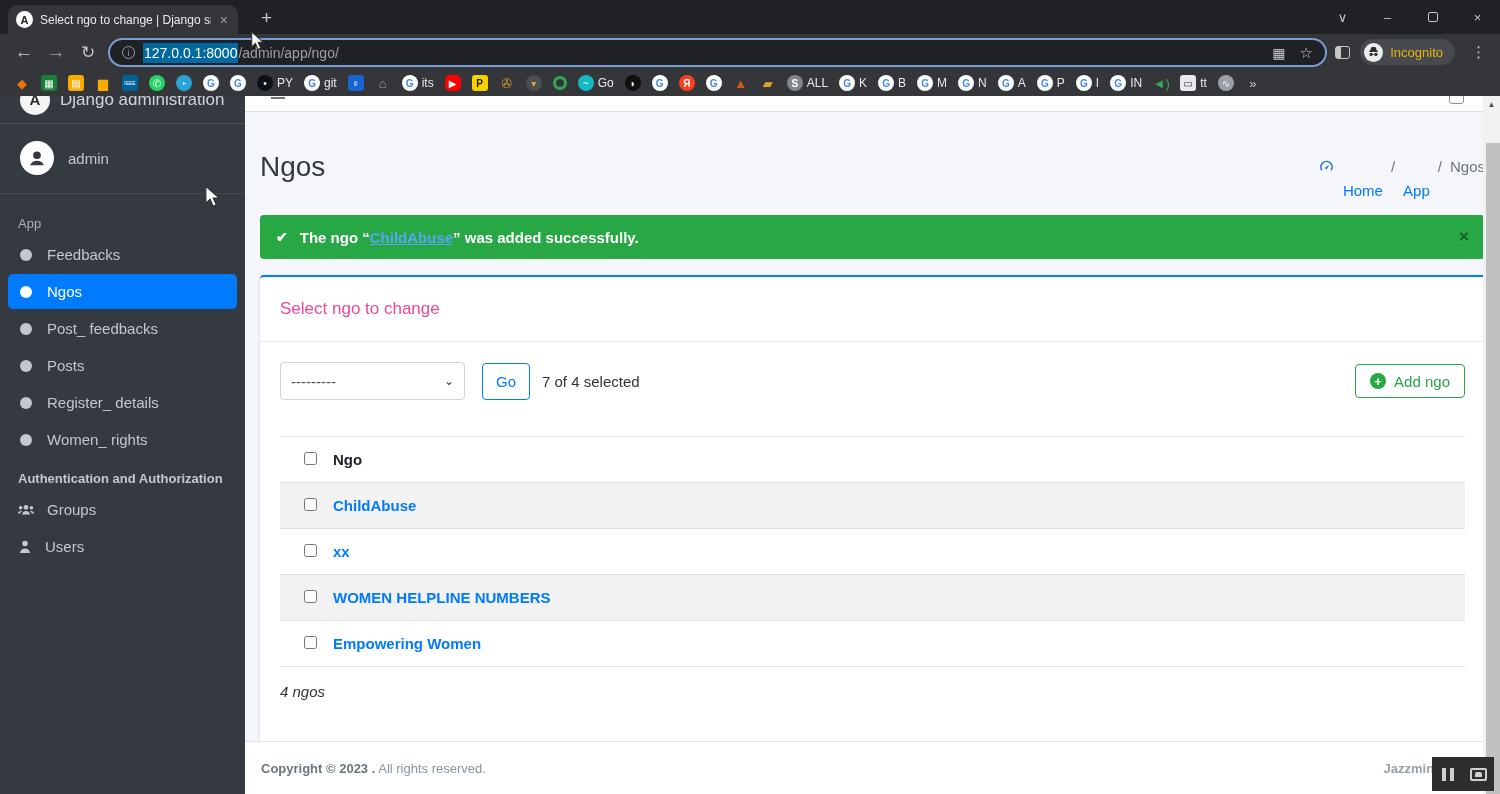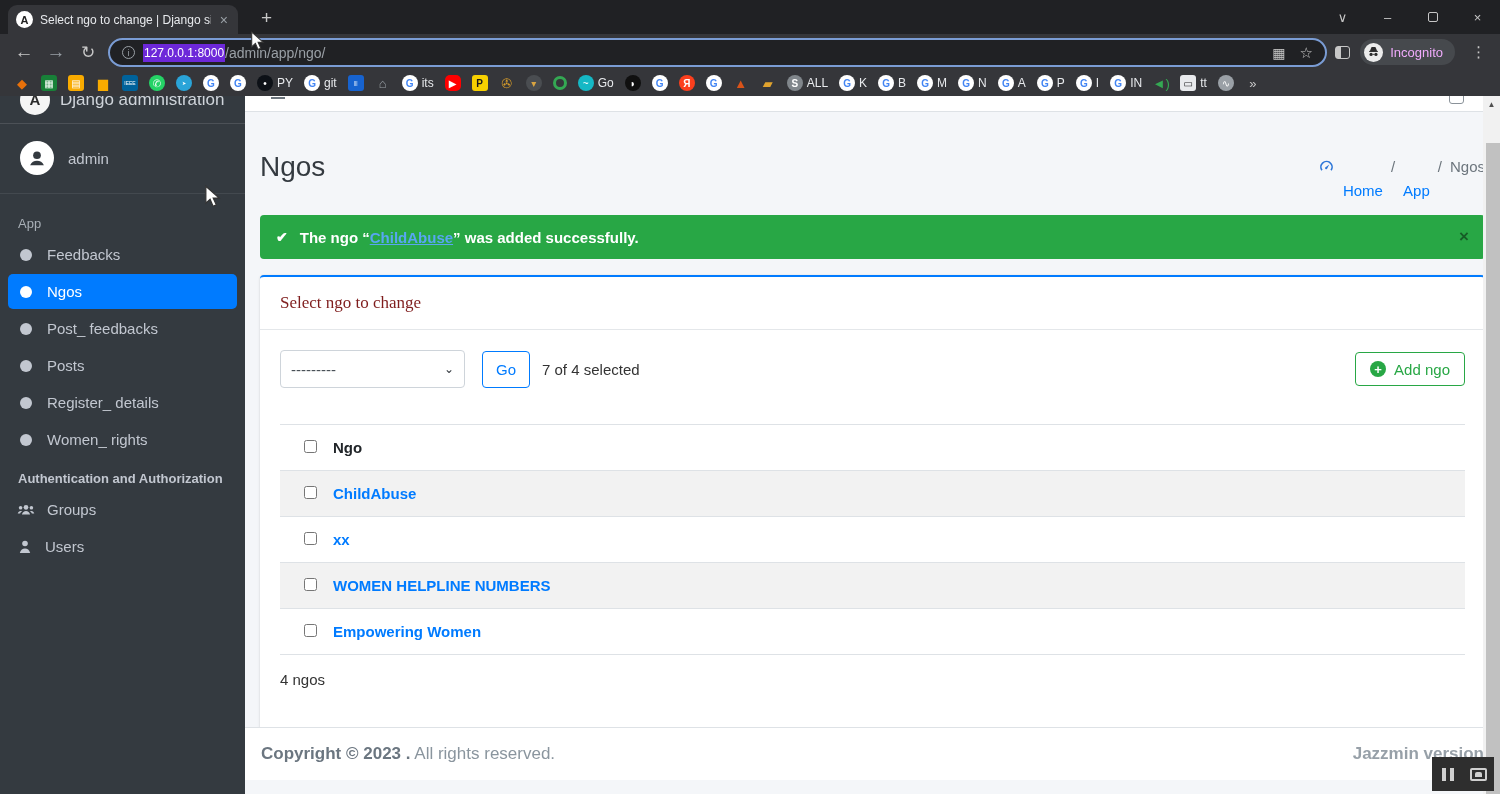--- a/index.html
+++ b/index.html
@@ -14,31 +14,31 @@
   .tabclose { color:#9aa0a6; font-size:14px; padding:0 2px; flex-shrink:0; }
   .newtab { position:absolute; left:255px; top:6px; color:#c7c7c7; font-size:19px; font-weight:300; padding:1px 6px; }
   .wincontrols { position:absolute; right:0; top:0; height:34px; display:flex; align-items:center; }
   .wc { width:45px; text-align:center; color:#c7c7c7; font-size:13px; }
   .wc .maxbox { display:inline-block; width:10px; height:10px; border:1.5px solid #c7c7c7; border-radius:2px; }
 
   .toolbar { position:relative; height:36px; background:#35363a; display:flex; align-items:center; }
   .navbtn { color:#9aa0a6; font-size:17px; width:32px; text-align:center; flex-shrink:0; }
   .urlbar { position:absolute; left:108px; top:4px; width:1219px; height:29px; background:#202124; border:2px solid #7a9cd4; border-radius:15px; display:flex; align-items:center; padding:0 12px; }
   .infoicon { width:13px; height:13px; border:1.3px solid #9aa0a6; border-radius:50%; color:#9aa0a6; font-size:9px; display:flex; align-items:center; justify-content:center; margin-right:8px; flex-shrink:0; }
-  .urlsel { background:#6d28d9; color:#fff; font-size:12px; padding:2px 1px; }
+  .urlsel { background:#0369a1; color:#fff; font-size:14px; padding:2px 1px; }
   .urlrest { color:#9aa0a6; font-size:14px; }
   .urlright { margin-left:auto; display:flex; align-items:center; gap:14px; color:#c7c7c7; }
   .gridicon { font-size:14px; }
   .staricon { font-size:15px; }
   .afterurl { position:absolute; right:0; top:0; height:36px; display:flex; align-items:center; gap:10px; padding-right:8px; }
   .sidepanel { width:15px; height:13px; border:1.6px solid #c7c7c7; border-radius:3px; position:relative; }
   .sidepanel::after { content:""; position:absolute; left:0; top:0; bottom:0; width:5px; background:#c7c7c7; }
   .incogbadge { background:#46494d; border-radius:14px; height:26px; display:flex; align-items:center; gap:7px; padding:0 12px 0 4px; }
   .incogcircle { width:19px; height:19px; background:#ececec; border-radius:50%; display:flex; align-items:center; justify-content:center; }
-  .incoglabel { color:#f0abfc; font-size:13px; }
+  .incoglabel { color:#eab308; font-size:13px; }
   .menudots { color:#c7c7c7; font-size:15px; padding:0 6px; }
 
   .bookmarks { height:26px; background:#35363a; display:flex; align-items:center; gap:11px; padding:0 0 0 14px; overflow:hidden; }
   .bm { display:flex; align-items:center; gap:4px; flex-shrink:0; }
   .bmic { width:16px; height:16px; display:flex; align-items:center; justify-content:center; font-size:10px; color:#fff; flex-shrink:0; overflow:hidden; }
   .bmic.circle { border-radius:50%; }
   .bmic.square { border-radius:3px; }
   .bmic.ring { border-radius:50%; border:3px solid; background:transparent !important; width:14px; height:14px; }
   .bmic.none { background:transparent !important; font-size:13px; }
   .bmlabel { color:#e8eaed; font-size:12px; }
@@ -76,41 +76,41 @@
   .breadcrumb a { color:#007bff; text-decoration:none;margin-top:48px; }
   .crumbsep { color:#6c757d; }
   .crumbcurrent { color:#6c757d; }
 
   .alert { margin:0 15px 16px 15px; background:#28a745; border-radius:4px; color:#fff; display:flex; align-items:center; padding:12px 16px; font-size:15px; font-weight:600; }
   .alertcheck { font-size:14px; margin-right:12px; }
   .alert a { color:#58a6f2; text-decoration:underline; font-weight:600; }
   .alertclose { margin-left:auto; color:rgba(0,0,0,.45); font-size:17px; font-weight:bold; }
 
   .card { margin:0 15px; background:#fff; border-top:2px solid #007bff; border-radius:4px; box-shadow:0 0 1px rgba(0,0,0,.12), 0 1px 3px rgba(0,0,0,.12); }
-  .cardheader { padding:16px 20px; border-bottom:1px solid #e4e7ea; font-size:17px; color:#7f1d1d;font-family:Liberation Serif, serif; }
+  .cardheader { padding:22px 20px; border-bottom:1px solid #e4e7ea; font-size:17px; color:#ec4899; }
   .cardbody { padding:20px 20px 48px 20px; }
   .filterrow { display:flex; align-items:center; }
   .actionselect { width:185px; height:38px; border:1px solid #ced4da; border-radius:4px; background:#fff; color:#495057; font-size:15px; padding:0 10px; display:flex; align-items:center; justify-content:space-between; }
   .chev { color:#343a40; font-size:12px; }
   .gobtn { margin-left:17px; height:37px; padding:0 13px; border:1px solid #007bff; border-radius:4px; background:#fff; color:#007bff; font-size:15px; display:flex; align-items:center; }
   .selinfo { margin-left:12px; font-size:15px; color:#333; }
   .addbtn { margin-left:auto; height:34px; border:1px solid #28a745; border-radius:4px; background:#fff; color:#28a745; font-size:15px; display:flex; align-items:center; gap:8px; padding:0 14px; }
   .pluscircle { width:16px; height:16px; background:#28a745; border-radius:50%; color:#fff; font-size:13px; font-weight:bold; display:flex; align-items:center; justify-content:center; }
 
   table.ngotable { width:100%; border-collapse:collapse; margin-top:36px; }
   .ngotable th, .ngotable td { text-align:left; padding:14px 8px; border-top:1px solid #dee2e6; font-size:15px; }
   .ngotable tr.last td { border-bottom:1px solid #dee2e6; }
   .ngotable th { color:#212529; font-weight:bold; }
   .ngotable .cbcell { width:44px; padding-left:24px; }
   .ngotable tbody tr:nth-child(odd) { background:#f2f2f2; }
   .ngotable a { color:#007bff; font-weight:bold; text-decoration:none; }
   .ngotable input[type=checkbox] { width:13px; height:13px; }
-  .countline { margin-top:16px; font-size:15px; color:#333; }
-
-  .pagefooter { position:absolute; left:0; right:0; bottom:14px; height:53px; background:#fff; border-top:1px solid #dee2e6; display:flex; align-items:center; justify-content:space-between; padding:0 16px; font-size:17px; color:#8a959e; }
+  .countline { margin-top:16px; font-size:15px; color:#333;font-style:italic; }
+
+  .pagefooter { position:absolute; left:0; right:0; bottom:0; height:53px; background:#fff; border-top:1px solid #dee2e6; display:flex; align-items:center; justify-content:space-between; padding:0 16px; font-size:13px; color:#8a959e; }
   .copybold { font-weight:bold; color:#6b7680; }
   .verstext { font-weight:bold; color:#97a0a8; }
 
   
   .scrollbar { position:absolute; right:0; top:96px; width:17px; height:698px; background:#f1f1f1; z-index:5; }
   .scrollup { height:16px; display:flex; align-items:center; justify-content:center; font-size:8px; color:#505050; }
   .scrollthumb { position:absolute; left:3px; right:0; top:47px; bottom:0; background:#c1c1c1; }
 
   
   .videoctl { position:absolute; right:6px; bottom:3px; display:flex; z-index:9; }

